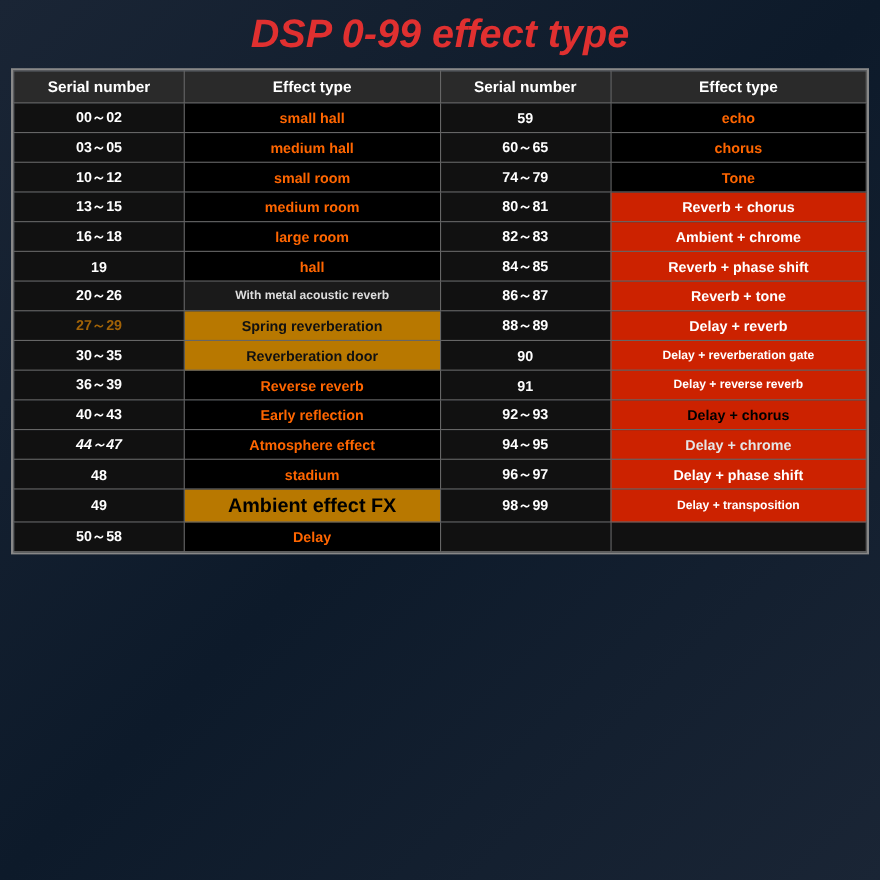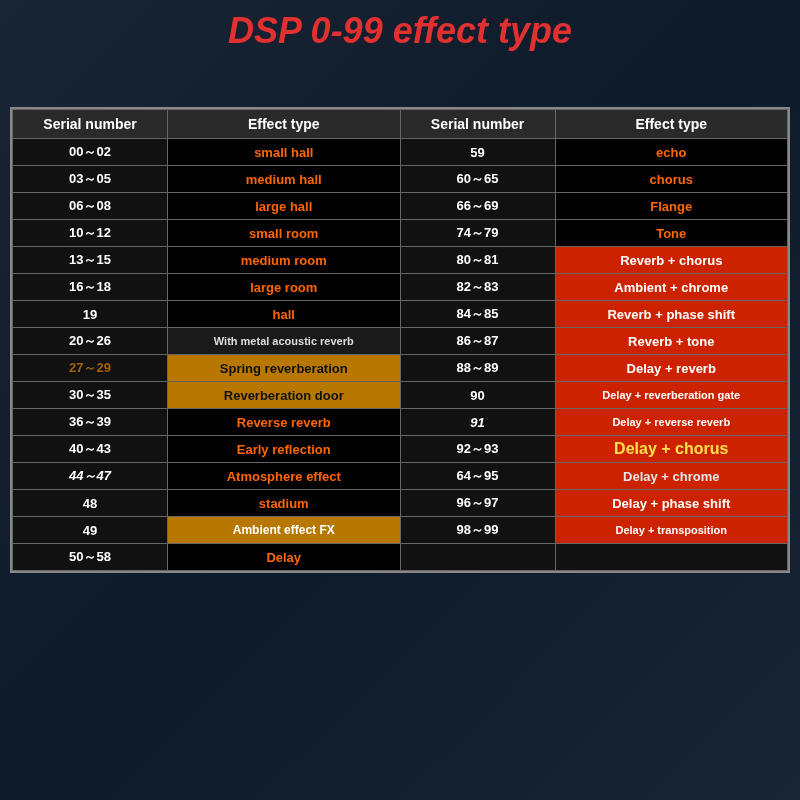--- a/index.html
+++ b/index.html
@@ -11,21 +11,20 @@
       overflow: hidden;
     }
     .page-wrapper {
       width: 800px;
       height: 800px;
       background: linear-gradient(135deg, #1a2535 0%, #0d1a2a 50%, #1a2535 100%);
       display: flex;
       flex-direction: column;
       align-items: center;
       padding: 10px;
-      gap: 45px;
     }
     .page-title {
       color: #e03030;
       font-size: 36px;
       font-weight: bold;
       text-align: center;
       margin-bottom: 10px;
       font-style: italic;
     }
     .table-container {
@@ -84,26 +83,20 @@
             <td class="serial-col" style="background-color: rgb(17, 17, 17); color: rgb(255, 255, 255);">59</td>
             <td class="effect-col" style="background-color: rgb(0, 0, 0); color: rgb(255, 102, 0); font-size: 13px;">echo</td>
           </tr>
           <tr>
             <td class="serial-col" style="background-color: rgb(17, 17, 17); color: rgb(255, 255, 255);">03～05</td>
             <td class="effect-col" style="background-color: rgb(0, 0, 0); color: rgb(255, 102, 0); font-size: 13px;">medium hall</td>
             <td class="serial-col" style="background-color: rgb(17, 17, 17); color: rgb(255, 255, 255);">60～65</td>
             <td class="effect-col" style="background-color: rgb(0, 0, 0); color: rgb(255, 102, 0); font-size: 13px;">chorus</td>
           </tr>
           <tr>
-            <td class="serial-col" style="background-color: rgb(17, 17, 17); color: rgb(255, 255, 255);">06～08</td>
-            <td class="effect-col" style="background-color: rgb(0, 0, 0); color: rgb(255, 102, 0); font-size: 13px;">large hall</td>
-            <td class="serial-col" style="background-color: rgb(17, 17, 17); color: rgb(255, 255, 255);">66～69</td>
-            <td class="effect-col" style="background-color: rgb(0, 0, 0); color: rgb(255, 102, 0); font-size: 13px;">Flange</td>
-          </tr>
-          <tr>
             <td class="serial-col" style="background-color: rgb(17, 17, 17); color: rgb(255, 255, 255);">10～12</td>
             <td class="effect-col" style="background-color: rgb(0, 0, 0); color: rgb(255, 102, 0); font-size: 13px;">small room</td>
             <td class="serial-col" style="background-color: rgb(17, 17, 17); color: rgb(255, 255, 255);">74～79</td>
             <td class="effect-col" style="background-color: rgb(0, 0, 0); color: rgb(255, 102, 0); font-size: 13px;">Tone</td>
           </tr>
           <tr>
             <td class="serial-col" style="background-color: rgb(17, 17, 17); color: rgb(255, 255, 255);">13～15</td>
             <td class="effect-col" style="background-color: rgb(0, 0, 0); color: rgb(255, 102, 0); font-size: 13px;">medium room</td>
             <td class="serial-col" style="background-color: rgb(17, 17, 17); color: rgb(255, 255, 255);">80～81</td>
             <td class="effect-col" style="background-color: rgb(204, 34, 0); color: rgb(255, 255, 255); font-size: 13px;">Reverb + chorus</td>
@@ -134,44 +127,44 @@
           </tr>
           <tr>
             <td class="serial-col" style="background-color: rgb(17, 17, 17); color: rgb(255, 255, 255);">30～35</td>
             <td class="effect-col" style="background-color: rgb(184, 120, 0); color: rgb(17, 17, 17); font-size: 13px;">Reverberation door</td>
             <td class="serial-col" style="background-color: rgb(17, 17, 17); color: rgb(255, 255, 255);">90</td>
             <td class="effect-col" style="background-color: rgb(204, 34, 0); color: rgb(255, 255, 255); font-size: 11px;">Delay + reverberation gate</td>
           </tr>
           <tr>
             <td class="serial-col" style="background-color: rgb(17, 17, 17); color: rgb(255, 255, 255); margin-top: 20px;">36～39</td>
             <td class="effect-col" style="background-color: rgb(0, 0, 0); color: rgb(255, 102, 0); font-size: 13px;">Reverse reverb</td>
-            <td class="serial-col" style="background-color: rgb(17, 17, 17); color: rgb(255, 255, 255); font-style: italic;">91</td>
+            <td class="serial-col" style="background-color: rgb(17, 17, 17); color: rgb(255, 255, 255);">91</td>
             <td class="effect-col" style="background-color: rgb(204, 34, 0); color: rgb(255, 255, 255); font-size: 11px;">Delay + reverse reverb</td>
           </tr>
           <tr>
             <td class="serial-col" style="background-color: rgb(17, 17, 17); color: rgb(255, 255, 255);">40～43</td>
             <td class="effect-col" style="background-color: rgb(0, 0, 0); color: rgb(255, 102, 0); font-size: 13px;">Early reflection</td>
             <td class="serial-col" style="background-color: rgb(17, 17, 17); color: rgb(255, 255, 255);">92～93</td>
-            <td class="effect-col" style="background-color: rgb(204, 34, 0); color: #fde047; font-size: 16px;">Delay + chorus</td>
+            <td class="effect-col" style="background-color: rgb(204, 34, 0); color: #000000; font-size: 13px;">Delay + chorus</td>
           </tr>
           <tr>
             <td class="serial-col" style="background-color: rgb(17, 17, 17); color: rgb(255, 255, 255); font-style: italic;">44～47</td>
             <td class="effect-col" style="background-color: rgb(0, 0, 0); color: rgb(255, 102, 0); font-size: 13px;">Atmosphere effect</td>
-            <td class="serial-col" style="background-color: rgb(17, 17, 17); color: rgb(255, 255, 255);">64～95</td>
+            <td class="serial-col" style="background-color: rgb(17, 17, 17); color: rgb(255, 255, 255);">94～95</td>
             <td class="effect-col" style="background-color: rgb(204, 34, 0); color: #e5e5e5; font-size: 13px;">Delay + chrome</td>
           </tr>
           <tr>
             <td class="serial-col" style="background-color: rgb(17, 17, 17); color: rgb(255, 255, 255);">48</td>
             <td class="effect-col" style="background-color: rgb(0, 0, 0); color: rgb(255, 102, 0); font-size: 13px;">stadium</td>
             <td class="serial-col" style="background-color: rgb(17, 17, 17); color: rgb(255, 255, 255);">96～97</td>
             <td class="effect-col" style="background-color: rgb(204, 34, 0); color: rgb(255, 255, 255); font-size: 13px;">Delay + phase shift</td>
           </tr>
           <tr>
             <td class="serial-col" style="background-color: rgb(17, 17, 17); color: rgb(255, 255, 255);">49</td>
-            <td class="effect-col" style="background-color: rgb(184, 120, 0); color: #ffffff; font-size: 12px;">Ambient effect FX</td>
+            <td class="effect-col" style="background-color: rgb(184, 120, 0); color: #000000; font-size: 18px;">Ambient effect FX</td>
             <td class="serial-col" style="background-color: rgb(17, 17, 17); color: rgb(255, 255, 255);">98～99</td>
             <td class="effect-col" style="background-color: rgb(204, 34, 0); color: rgb(255, 255, 255); font-size: 11px;">Delay + transposition</td>
           </tr>
           <tr>
             <td class="serial-col" style="background-color: rgb(17, 17, 17); color: rgb(255, 255, 255);">50～58</td>
             <td class="effect-col" style="background-color: rgb(0, 0, 0); color: rgb(255, 102, 0); font-size: 13px;">Delay</td>
             <td class="serial-col" style="background-color: rgb(17, 17, 17); color: rgb(255, 255, 255);"></td>
             <td class="effect-col" style="background-color: rgb(17, 17, 17); color: rgb(221, 221, 221); font-size: 13px;"></td>
           </tr>
         </tbody>

